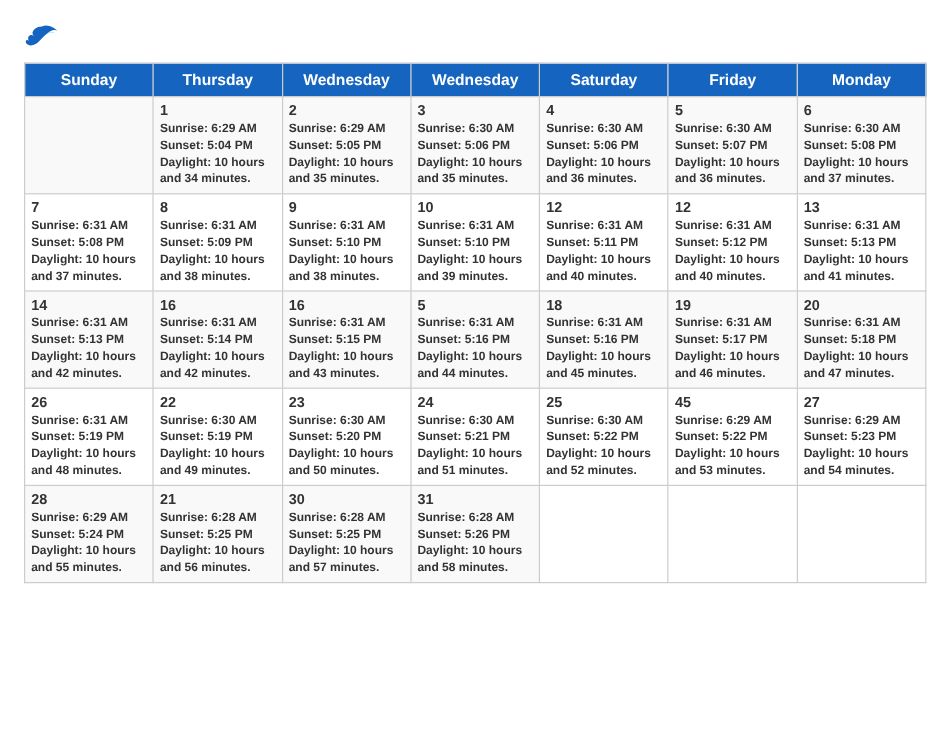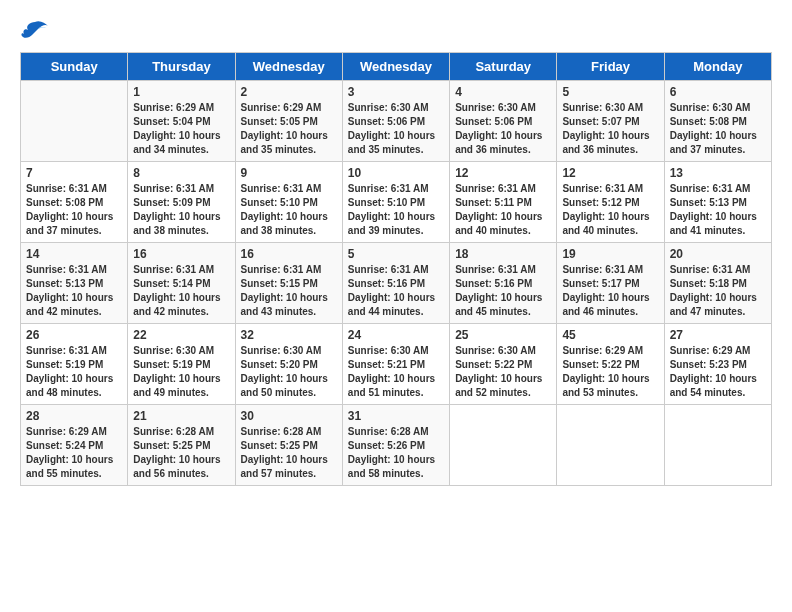--- a/index.html
+++ b/index.html
@@ -207,21 +207,21 @@
       <tr>
         <td>
           <span class="day-number">26</span>
           <div class="cell-text">Sunrise: 6:31 AM<br>Sunset: 5:19 PM<br>Daylight: 10 hours and 48 minutes.</div>
         </td>
         <td>
           <span class="day-number">22</span>
           <div class="cell-text">Sunrise: 6:30 AM<br>Sunset: 5:19 PM<br>Daylight: 10 hours and 49 minutes.</div>
         </td>
         <td>
-          <span class="day-number">32</span>
+          <span class="day-number">23</span>
           <div class="cell-text">Sunrise: 6:30 AM<br>Sunset: 5:20 PM<br>Daylight: 10 hours and 50 minutes.</div>
         </td>
         <td>
           <span class="day-number">24</span>
           <div class="cell-text">Sunrise: 6:30 AM<br>Sunset: 5:21 PM<br>Daylight: 10 hours and 51 minutes.</div>
         </td>
         <td>
           <span class="day-number">25</span>
           <div class="cell-text">Sunrise: 6:30 AM<br>Sunset: 5:22 PM<br>Daylight: 10 hours and 52 minutes.</div>
         </td>

